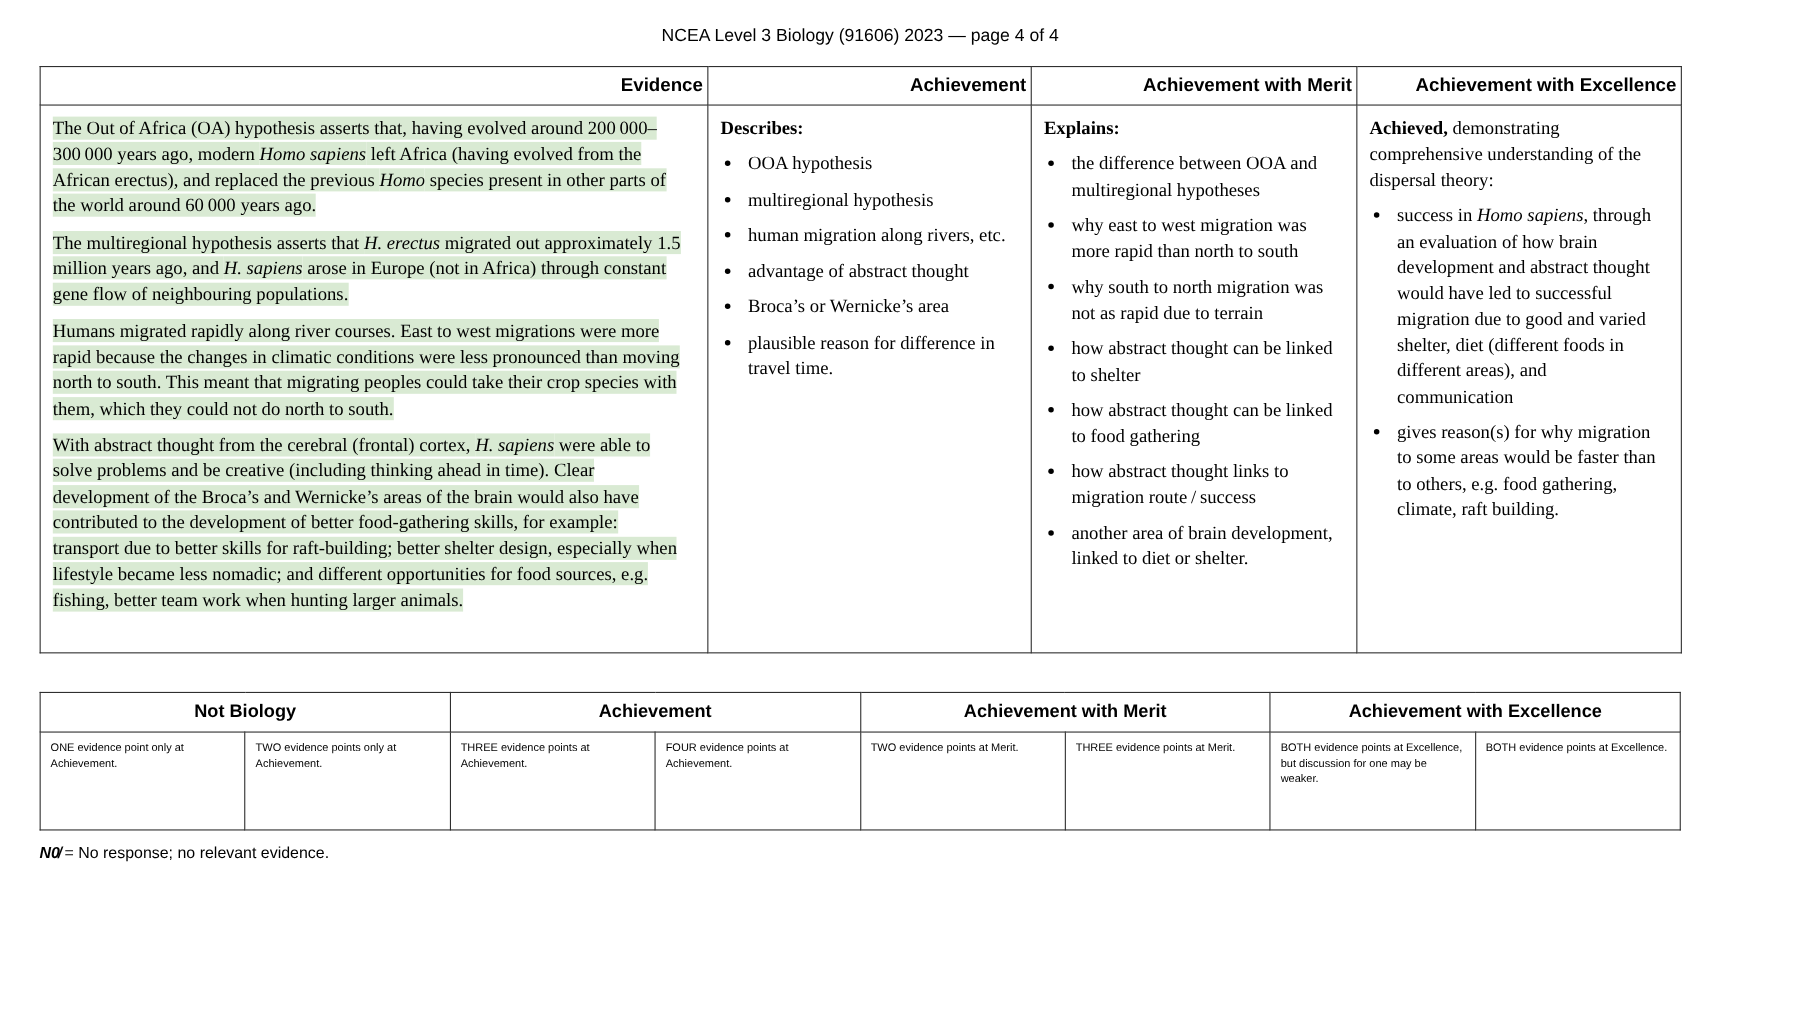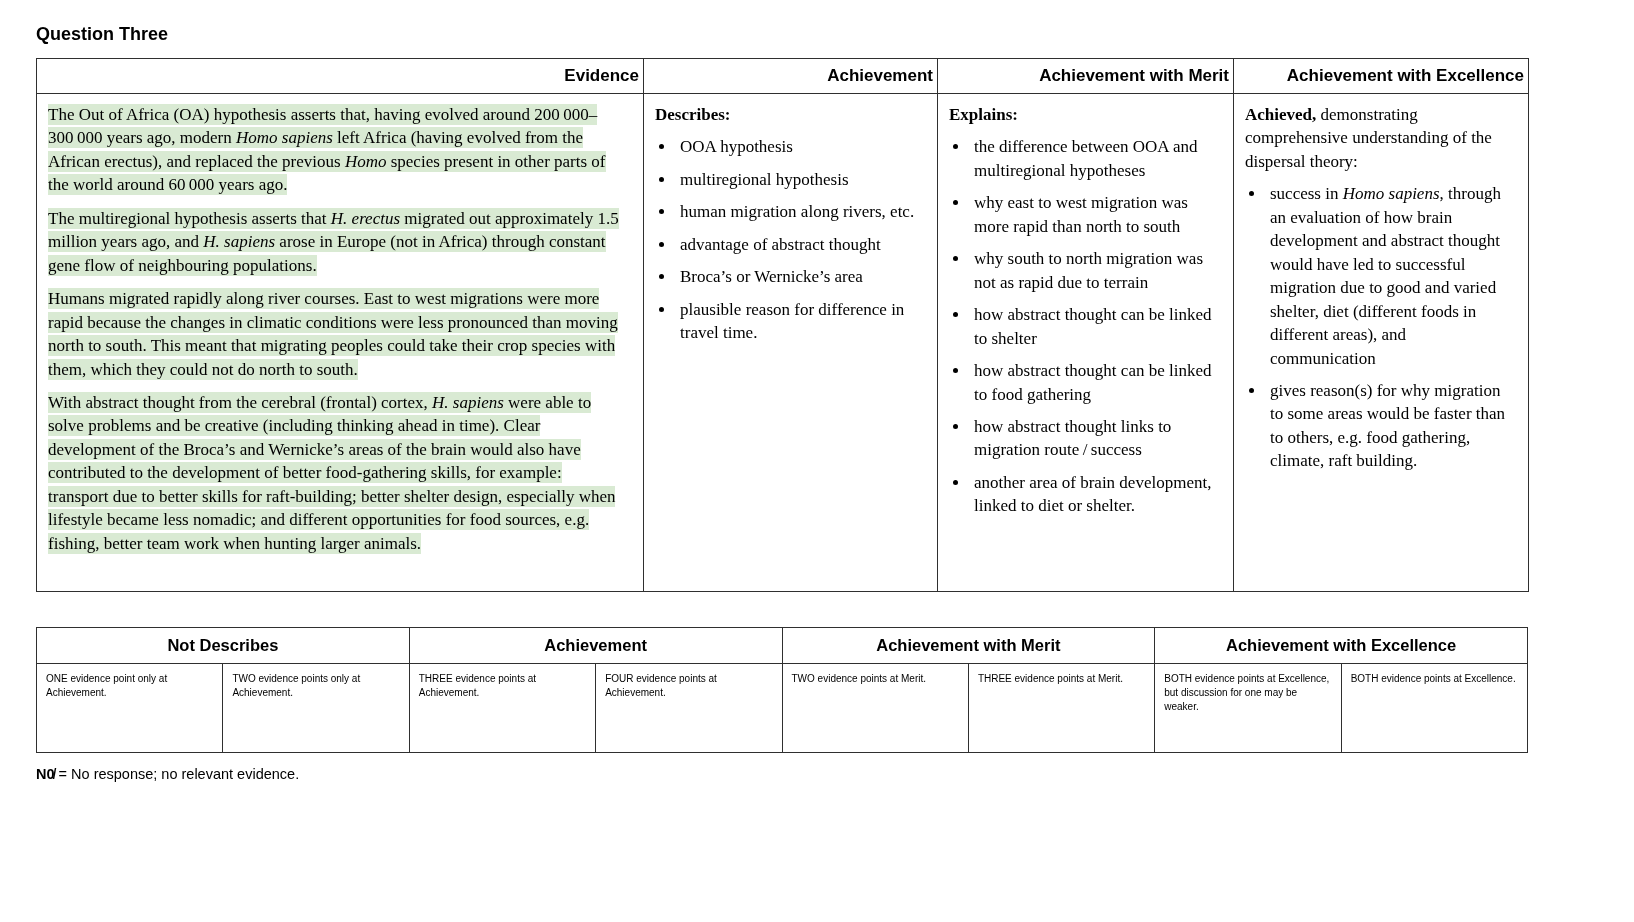--- a/index.html
+++ b/index.html
@@ -32,29 +32,29 @@
   .bullet-list li { margin-bottom:9px; padding-left:4px; }
   .bullet-list li:last-child { margin-bottom:0; }
 
   .grade-table { width:1492px; margin-top:35px; }
   .grade-table th, .grade-table td { border:1px solid var(--border); }
   .grade-table .group-row th { font-size:16.5px; font-weight:bold; text-align:center; padding:7px 4px; height:36px; }
   .grade-table .code-row th { font-size:16px; font-weight:bold; text-align:center; padding:6px 4px; height:33px; }
   .grade-table .desc-row td { vertical-align:top; font-size:10px; line-height:1.42; padding:8px 9px; height:89px; }
 
   .footnote { margin:13px 0 0 0; font-size:14.5px; }
-  .footnote .fn-code { font-weight:bold; }
+  .footnote .fn-code { font-weight:bold;font-style:italic; }
 </style>
 </head>
 <body>
 
 <div class="page">
 
+  <div class="page-header">NCEA Level 3 Biology (91606) 2023 — page 4 of 4</div>
 
-  <h1 class="question-title">Question Three</h1>
 
   <table class="main-table">
     <colgroup>
       <col class="col-evidence">
         <col class="col-achievement">
         <col class="col-merit">
         <col class="col-excellence">
     </colgroup>
     <thead>
       <tr>
@@ -112,21 +112,21 @@
         <col>
         <col>
         <col>
         <col>
         <col>
         <col>
         <col>
       </colgroup>
     <tbody>
       <tr class="group-row">
-        <th colspan="2">Not Describes</th>
+        <th colspan="2">Not Biology</th>
         <th colspan="2">Achievement</th>
         <th colspan="2">Achievement with Merit</th>
         <th colspan="2">Achievement with Excellence</th>
       </tr>
       <tr class="desc-row">
         <td>ONE evidence point only at Achievement.</td>
         <td>TWO evidence points only at Achievement.</td>
         <td>THREE evidence points at Achievement.</td>
         <td>FOUR evidence points at Achievement.</td>
         <td>TWO evidence points at Merit.</td>

